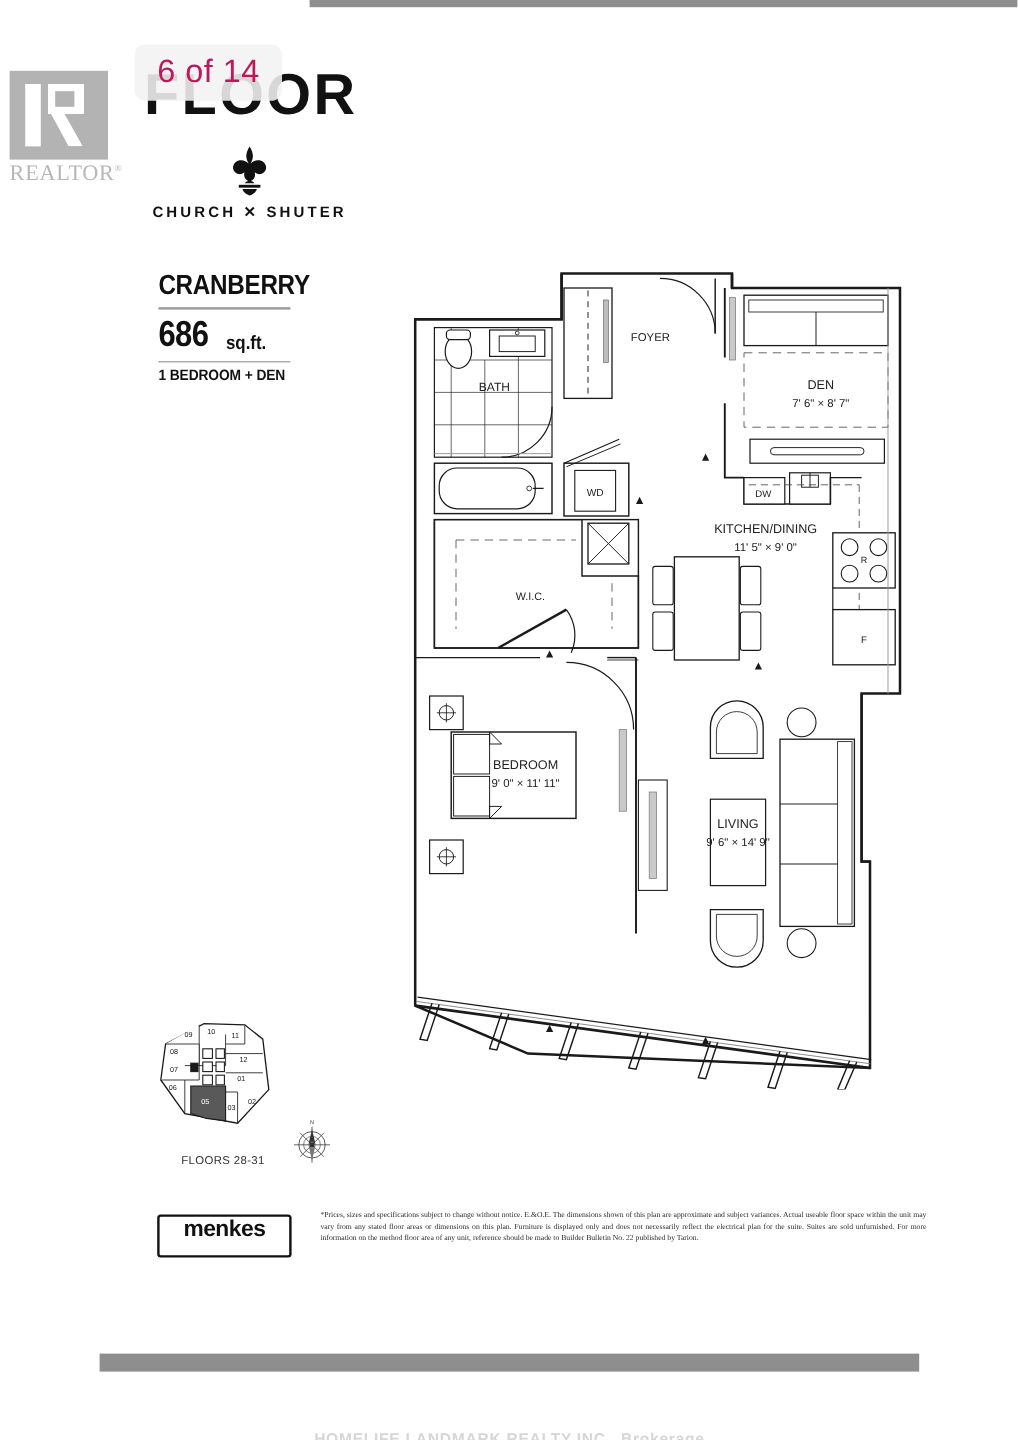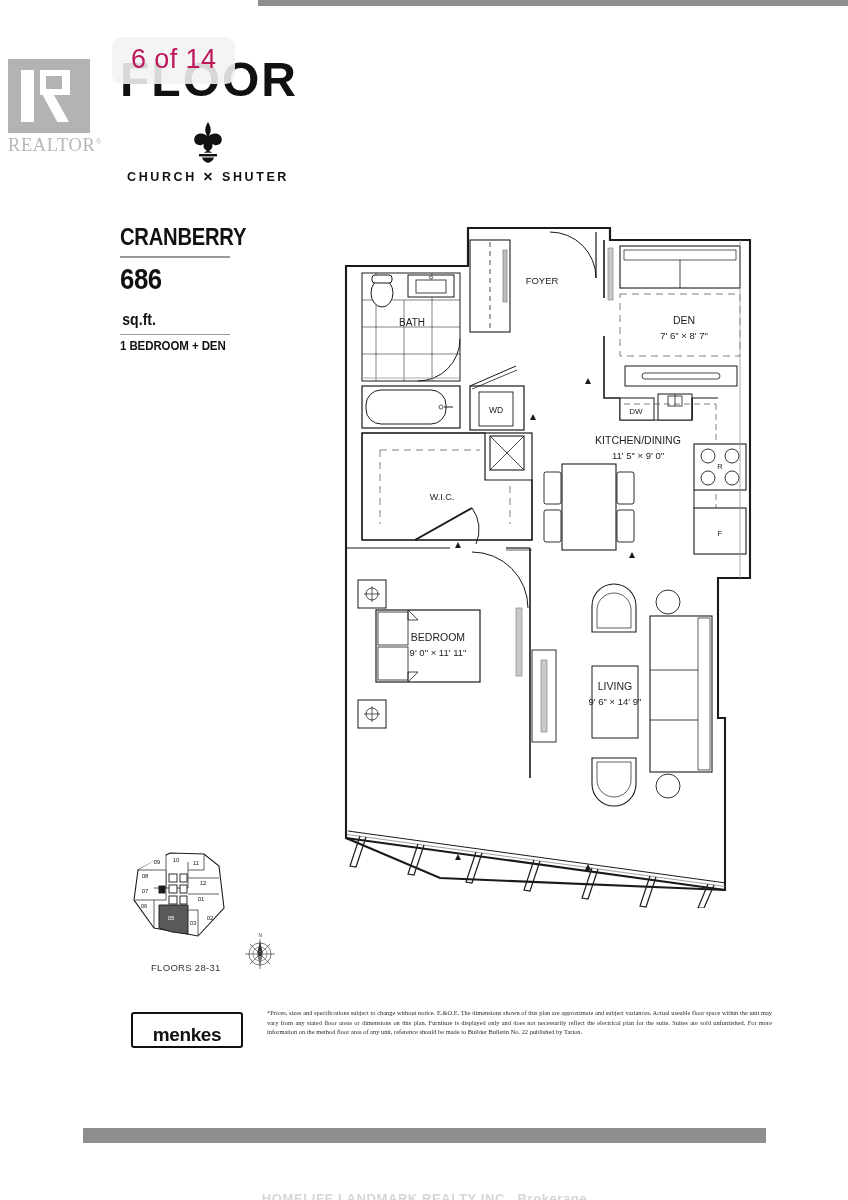--- a/index.html
+++ b/index.html
@@ -111,34 +111,34 @@
   .brand-name {
     font-size: 12.5px;
     font-weight: bold;
     letter-spacing: 2.6px;
     color: #111;
   }
 
   
   .suite-block {
     position: absolute;
-    left: 120px; top: 224px;
+    left: 132px; top: 224px;
     width: 185px;
   }
   .suite-name {
     font-size: 23px;
     font-weight: bold;
     letter-spacing: -0.3px;
     transform: scaleX(0.88);
     transform-origin: left center;
     color: #111;
   }
   .rule { height: 1.5px; background: #9a9a9a; margin: 5px 0 4px 0; width: 110px; }
   .rule.wide { width: 110px; }
-  .suite-size { display: flex; align-items: flex-start; gap: 15px; flex-direction: column; }
+  .suite-size { display: flex; align-items: flex-end; gap: 5px; }
   .suite-sqft-num {
     font-size: 30px;
     font-weight: bold;
     letter-spacing: -0.5px;
     transform: scaleX(0.86);
     transform-origin: left center;
     color: #111;
   }
   .suite-sqft-unit {
     font-size: 16px;
@@ -184,21 +184,21 @@
   }
 
   
   .menkes-logo {
     position: absolute;
     left: 131px; top: 1012px;
     width: 108px; height: 32px;
     border: 2.5px solid #111;
     border-radius: 3px;
     display: flex;
-    align-items: flex-end;
+    align-items: flex-start;
     justify-content: center;
   }
   .menkes-text {
     font-size: 19px;
     font-weight: bold;
     letter-spacing: -0.4px;
     color: #111;
     font-family: "Liberation Sans", sans-serif;
   }
   .disclaimer {

